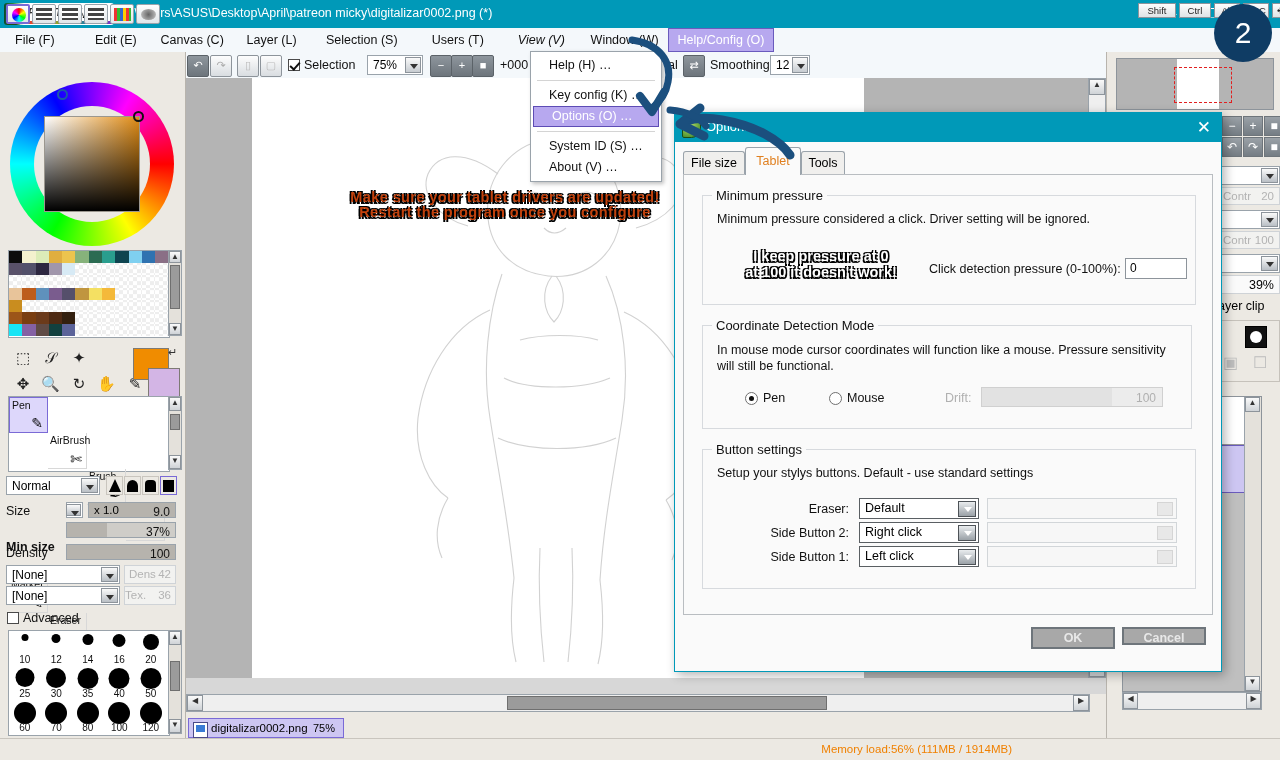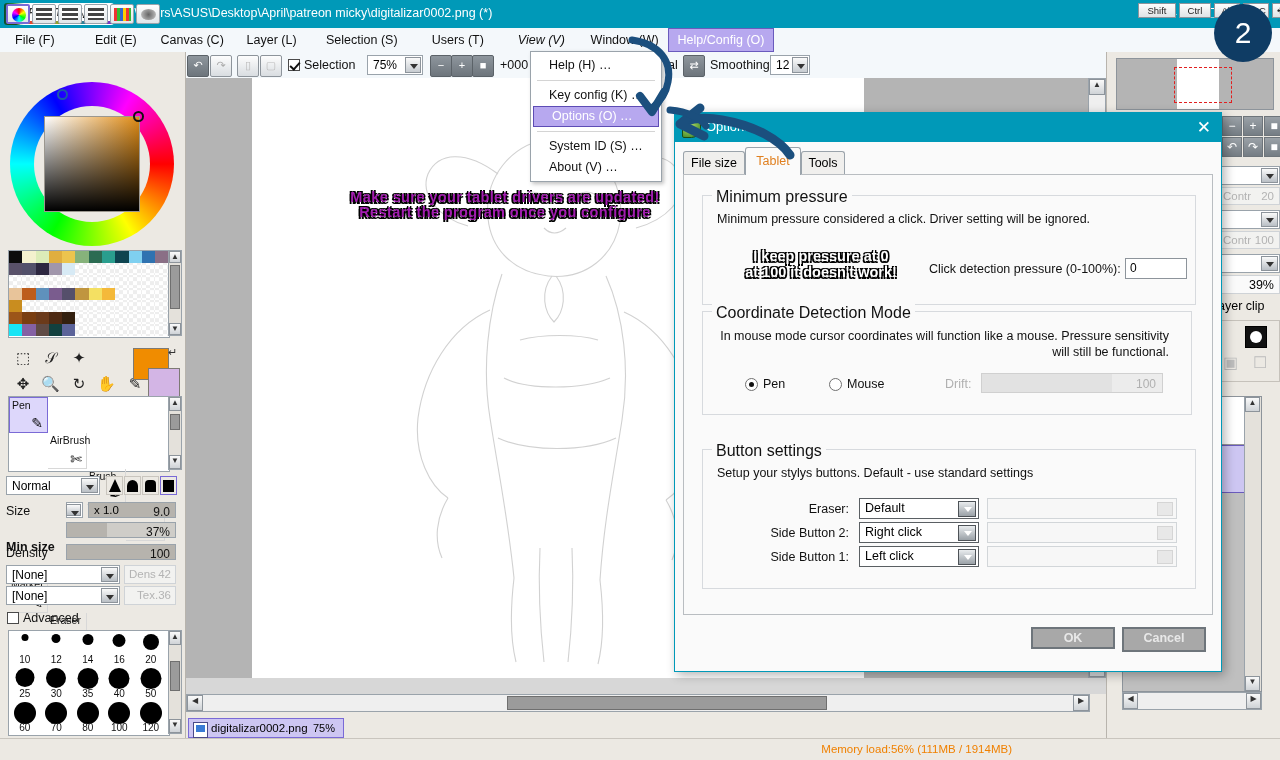--- a/index.html
+++ b/index.html
@@ -106,21 +106,21 @@
   .sz .n{position:absolute;left:0;right:0;bottom:0px;font-size:10px;color:#111;}
   #sizelib-scroll{left:168px;top:630px;width:14px;height:104px;background:#e4e1db;border:1px solid #9aa3ab;box-sizing:border-box;}
 
   
   #canvasarea{left:186px;top:78px;width:920px;height:616px;background:#d7d7d7;}
   #canvas-gray-l{left:0;top:0;width:66px;height:600px;background:#b4b4b4;}
   #canvas-page{left:66px;top:0;width:612px;height:600px;background:#fff;}
   #canvas-gray-r{left:678px;top:0;width:242px;height:600px;background:#b4b4b4;}
   #sketch{left:66px;top:0;width:612px;height:600px;opacity:.45;}
   #cap-text{left:340px;top:190px;width:330px;text-align:center;font-size:14.5px;font-weight:bold;
-    color:#a21caf;line-height:15px;letter-spacing:.4px;
+    color:#c2410c;line-height:15px;letter-spacing:.4px;
     text-shadow:-1.5px -1.5px 0 #000,1.5px -1.5px 0 #000,-1.5px 1.5px 0 #000,1.5px 1.5px 0 #000;}
   .scrollbtn{background:linear-gradient(#fafafa,#cfd3d7);border:1px solid #8d949b;box-sizing:border-box;
       text-align:center;font-size:8px;color:#333;}
   .scrollthumb{background:#9b9b9b;border:1px solid #6f6f6f;box-sizing:border-box;}
 
   
   #rightdock{left:1106px;top:52px;width:174px;height:708px;background:#ece9e3;border-left:1px solid #b8b4ad;}
   #nav-preview{left:1116px;top:58px;width:158px;height:52px;background:#fff;border:1px solid #8d949b;box-sizing:border-box;}
   #nav-img-l{left:0;top:0;width:60px;height:50px;background:#b4b4b4;}
   #nav-img-c{left:60px;top:0;width:42px;height:50px;background:#fff;}
@@ -151,21 +151,21 @@
   #opt-title{left:0;top:0;width:546px;height:29px;background:#0099b8;}
   #opt-icon{left:7px;top:6px;width:17px;height:17px;border-radius:50% 10% 50% 10%;
     background:radial-gradient(circle at 35% 30%,#bfe86a,#2f7a22);border:1px solid #1d4d12;}
   #opt-title-text{left:31px;top:6px;font-size:13px;color:#fff;}
   #opt-close{right:10px;top:4px;font-size:17px;color:#fff;}
   .tab{top:38px;height:24px;border:1px solid #9aa3ab;border-bottom:none;background:#f0efed;
     box-sizing:border-box;text-align:center;font-size:12.5px;line-height:23px;border-radius:3px 3px 0 0;}
   .tab.active{background:#fafafa;color:#e08020;height:28px;top:34px;line-height:27px;z-index:3;}
   #tabbody{left:8px;top:61px;width:530px;height:441px;border:1px solid #b9bdc1;background:#fafafa;box-sizing:border-box;}
   .group{position:absolute;border:1px solid #d7dade;box-sizing:border-box;}
-  .group-title{position:absolute;top:-8px;left:9px;background:#fafafa;padding:0 4px;font-size:16px;color:#111;}
+  .group-title{position:absolute;top:-8px;left:9px;background:#fafafa;padding:0 4px;font-size:13px;color:#111;}
   .gtext{position:absolute;font-size:12.5px;color:#111;}
   .inputbox{position:absolute;border:1px solid #8d949b;background:#fff;box-sizing:border-box;}
   .inputbox .v{position:absolute;left:4px;top:2px;font-size:12px;}
   .radio{position:absolute;width:13px;height:13px;border-radius:50%;border:1px solid #707070;background:#fff;box-sizing:border-box;}
   .radio.on:after{content:"";position:absolute;left:3px;top:3px;width:5px;height:5px;border-radius:50%;background:#111;}
   .combo{position:absolute;border:1px solid #5a5f63;background:#fff;box-sizing:border-box;}
   .combo .v{position:absolute;left:5px;top:2px;font-size:12.5px;}
   .combo .arw{position:absolute;right:2px;top:2px;width:18px;height:16px;
     background:linear-gradient(#e9ecee,#9aa1a7);border:1px solid #4d5257;box-sizing:border-box;}
   .combo .arw:after{content:"";position:absolute;left:5px;top:5px;border-left:4px solid transparent;
@@ -471,21 +471,21 @@
 </div>
 <div class="abs rdis" style="left:124px;top:565px;width:52px;height:19px;">
   <div class="abs" style="left:4px;top:2px;">Dens</div>
   <div class="abs" style="right:4px;top:2px;">42</div>
 </div>
 <div class="abs field" style="left:6px;top:586px;width:114px;height:19px;">
   <div class="t">[None]</div>
   <div class="arw"></div>
 </div>
 <div class="abs rdis" style="left:124px;top:586px;width:52px;height:19px;">
-  <div class="abs" style="left:12px;top:2px;text-align:center;">Tex.</div>
+  <div class="abs" style="left:0;top:2px;text-align:center;">Tex.</div>
   <div class="abs" style="right:4px;top:2px;">36</div>
 </div>
 
 <div class="cbx" style="left:7px;top:612px;"></div>
 <div class="abs lbl" style="left:23px;top:611px;">Advanced</div>
 
 <div class="abs" id="sizelib">
     <div class="sz">
       <div class="dot" style="width: 7px; height: 7px;"></div>
       <div class="n">10</div>
@@ -693,21 +693,21 @@
 
     <div class="group" style="left:18px;top:20px;width:494px;height:110px;">
       <div class="group-title">Minimum pressure</div>
       <div class="gtext" style="left:14px;top:16px;">Minimum pressure considered a click. Driver setting will be ignored.</div>
       <div class="gtext" style="left:226px;top:66px;">Click detection pressure (0-100%):</div>
       <div class="inputbox" style="left:422px;top:62px;width:62px;height:21px;">
         <div class="v">0</div>
       </div>
     </div>
 
-    <div class="group" style="left:18px;top:136px;width:490px;height:104px;text-align:right;">
+    <div class="group" style="left:18px;top:150px;width:490px;height:104px;">
       <div class="group-title">Coordinate Detection Mode</div>
       <div class="gtext" style="left:14px;top:16px;width:452px;line-height:16px;">In mouse mode cursor coordinates will function like a mouse. Pressure sensitivity will still be functional.</div>
       <div class="radio on" style="left:42px;top:66px;"></div>
       <div class="gtext" style="left:60px;top:65px;">Pen</div>
       <div class="radio" style="left:126px;top:66px;"></div>
       <div class="gtext" style="left:144px;top:65px;">Mouse</div>
       <div class="gtext" style="left:242px;top:65px;color:#b0b0b0;">Drift:</div>
       <div class="drift-slider" style="left:278px;top:61px;width:182px;height:20px;">
         <div class="fill" id="drift-fill" style="width: 72%;"></div>
         <div class="abs" style="right:6px;top:3px;font-size:12px;color:#b0b0b0;">100</div>
@@ -741,21 +741,21 @@
         <div class="v">Left click</div>
         <div class="arw"></div>
       </div>
       <div class="dcombo" style="left:284px;top:96px;width:190px;height:21px;">
         <div class="arw"></div>
       </div>
     </div>
   </div>
 
   <div class="dlgbtn" style="left:356px;top:514px;width:84px;height:22px;line-height:19px;">OK</div>
-  <div class="dlgbtn" style="left:447px;top:514px;width:84px;height:25px;line-height:19px;">Cancel</div>
+  <div class="dlgbtn" style="left:447px;top:514px;width:84px;height:18px;line-height:19px;">Cancel</div>
 </div>
 
 <div class="abs" id="cap2">
   <div>I keep pressure at 0</div>
   <div>at 100 it doesn't work!</div>
 </div>
 
 <svg id="arrows" class="abs" viewBox="0 0 1280 760">
   <path d="M632 40 C660 44 672 62 668 82 C666 94 660 102 652 108" stroke="#1b4f7e" stroke-width="7" fill="none" stroke-linecap="round"></path>
   <path d="M640 96 L652 112 L664 92" stroke="#1b4f7e" stroke-width="8" fill="none" stroke-linecap="round" stroke-linejoin="round"></path>

